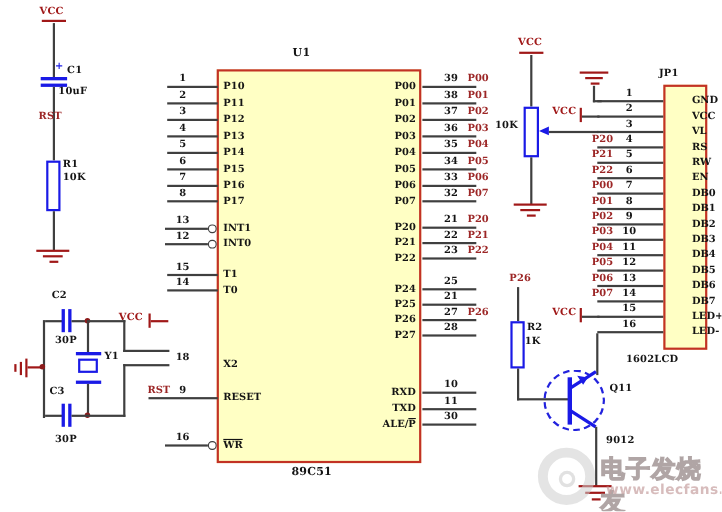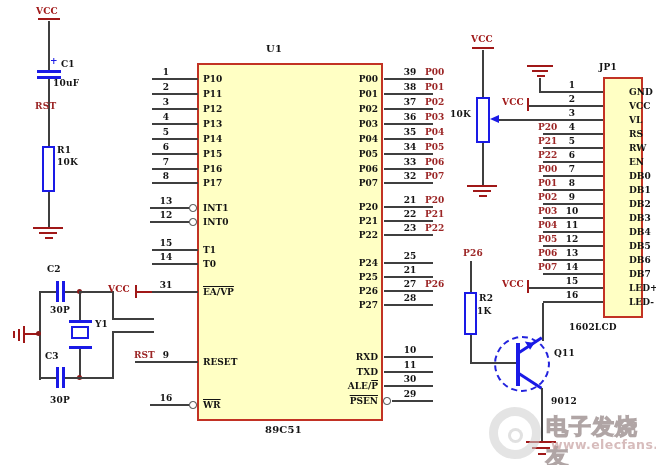--- a/index.html
+++ b/index.html
@@ -177,24 +177,23 @@
   <div class="row lp" style="top:237px">
       <span class="num">15</span>
       <i class="wire"></i>
       <span class="name">T1</span>
     </div>
   <div class="row lp" style="top:251px">
       <span class="num">14</span>
       <i class="wire"></i>
       <span class="name">T0</span>
     </div>
-  <div class="row lp" style="top:279px">
-      <span class="num">31</span>
-      <i class="wire"></i>
-      <span class="name"><span class="ov">EA/VP</span><span></span></span>
+  <div class="row lp" style="top:319px">
+      <span class="num">18</span>
+      <span class="name">X2</span>
     </div>
   <div class="row lp xr" style="top:349px">
       <span class="net">RST</span>
       <span class="num">9</span>
       <i class="wire"></i>
       <span class="name">RESET</span>
     </div>
   <div class="row lp c" style="top:392px">
       <span class="num">16</span>
       <i class="wire"></i>
@@ -296,26 +295,20 @@
     </div>
   <div class="row rp" style="top:359px">
       <i class="wire"></i>
       <span class="num">11</span>
       <span class="name">TXD</span>
     </div>
   <div class="row rp" style="top:373px">
       <i class="wire"></i>
       <span class="num">30</span>
       <span class="name"><span>ALE/</span><span class="ov">P</span></span>
-    </div>
-  <div class="row rp c" style="top:388px">
-      <i class="wire"></i>
-      <i class="bub"></i>
-      <span class="num">29</span>
-      <span class="name"><span class="ov">PSEN</span></span>
     </div>
 
   <span class="lbl red" style="left:471px;top:34px">VCC</span>
   <div class="w h rw" style="left:472px;top:47px;width:22px"></div>
   <div class="w v" style="left:482px;top:50px;height:47px"></div>
   <div class="comp" style="left:476px;top:97px;width:14px;height:46px"></div>
   <span class="lbl" style="left:450px;top:109px">10K</span>
   <div class="tri" style="left:490px;top:115px;border-top:4.5px solid transparent;border-bottom:4.5px solid transparent;border-right:9px solid #1a1ae6"></div>
   <div class="w h" style="left:499px;top:119px;width:45px"></div>
   <div class="w v" style="left:482px;top:143px;height:43px"></div>

